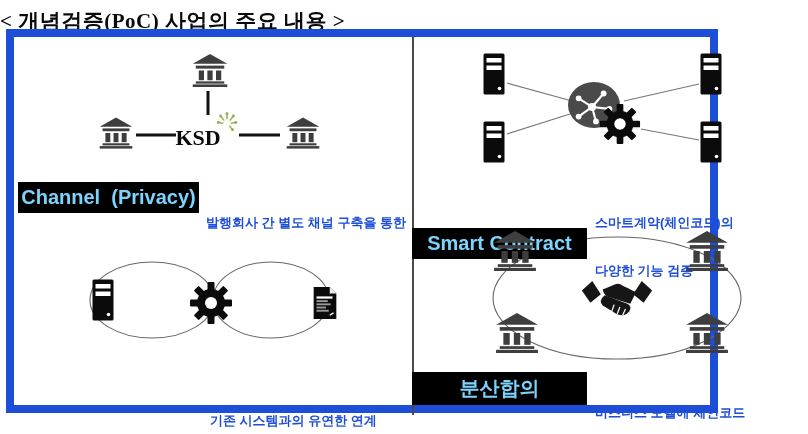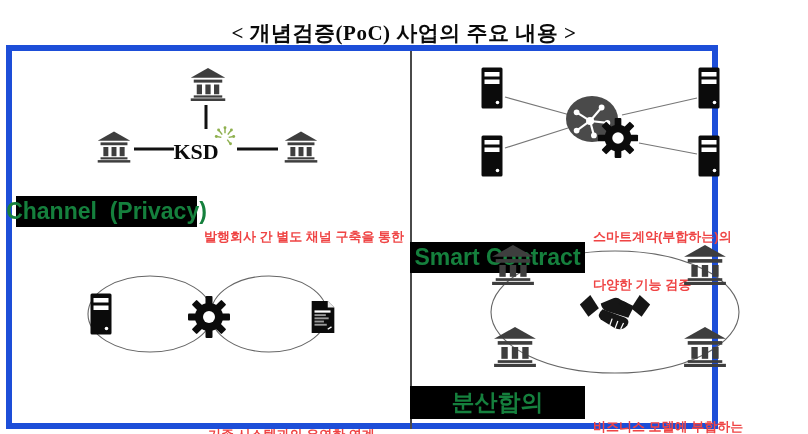--- a/index.html
+++ b/index.html
@@ -1,28 +1,28 @@
 <!DOCTYPE html>
 <html><head>
 <meta charset="utf-8">
 <style>
   html,body{margin:0;padding:0;background:#fff;}
   .page{position:relative;width:808px;height:434px;background:#fff;overflow:hidden;
         font-family:"Liberation Sans","DejaVu Sans",sans-serif;}
-  .title{position:absolute;top:7px;left:0;width:808px;text-align:center;
+  .title{position:absolute;top:7px;left:0;width:808px;text-align:left;
          font-family:"Liberation Serif","DejaVu Serif",serif;
-         font-weight:700;font-size:21px;color:#0a0a0a;letter-spacing:.5px;margin-top:12px;}
-  .panel{position:absolute;left:6px;top:45px;width:712px;height:384px;
-         border:6px solid #1d4ed8;box-sizing:border-box;background:#fff;}
+         font-weight:700;font-size:21px;color:#0a0a0a;letter-spacing:.5px;}
+  .panel{position:absolute;left:6px;top:29px;width:712px;height:384px;
+         border:8px solid #1d4ed8;box-sizing:border-box;background:#fff;}
   .bg{position:absolute;left:0;top:0;width:786px;height:378px;}
   .vdivider{position:absolute;left:398px;top:0;width:2px;height:378px;background:#4a4a4a;}
   .abs{position:absolute;}
-  .qlabel{position:absolute;background:#000;color:#15803d;display:flex;align-items:center;
-          justify-content:center;font-weight:700;font-size:23px;white-space:pre;}
-  .qdesc{position:absolute;font-weight:700;font-size:13px;line-height:16px;color:#ef4444;white-space:pre;}
+  .qlabel{position:absolute;background:#000;color:#7dd3fc;display:flex;align-items:center;
+          justify-content:center;font-weight:700;font-size:20px;white-space:pre;}
+  .qdesc{position:absolute;font-weight:700;font-size:13px;line-height:16px;color:#1d4ed8;white-space:pre;}
   .l-tl{left:4px;top:145px;width:181px;height:31px;}
   .l-tr{left:398px;top:145px;width:175px;height:31px;margin-top:46px;}
   .l-bl{left:4px;top:337px;width:181px;height:30px;}
   .l-br{left:398px;top:335px;width:175px;height:33px;}
   .d-tl{left:192px;top:146px;}
   .d-tr{left:581px;top:146px;}
   .d-bl{left:196px;top:344px;}
   .d-br{left:581px;top:336px;}
   .ksd{position:absolute;left:152px;top:88px;width:64px;text-align:center;
        font-family:"Liberation Serif","DejaVu Serif",serif;
@@ -203,21 +203,21 @@
         <use href="#sym-server"></use>
       </svg>
     <svg class="abs hub-pos">
         <use href="#sym-hub"></use>
       </svg>
     <svg class="abs gear-tr">
         <use href="#sym-gear"></use>
       </svg>
     <div class="qlabel l-tr">Smart Contract</div>
     <div class="qdesc d-tr">
-      <div>스마트계약(부합하는)의</div>
+      <div>스마트계약(체인코드)의</div>
       <div>다양한 기능 검증</div>
     </div>
 
     <svg class="abs srv-legacy">
         <use href="#sym-server"></use>
       </svg>
     <svg class="abs gear-legacy">
         <use href="#sym-gear"></use>
       </svg>
     <svg class="abs doc-pos">
@@ -237,17 +237,17 @@
         <use href="#sym-bank"></use>
       </svg>
     <svg class="abs bank-c-br">
         <use href="#sym-bank"></use>
       </svg>
     <svg class="abs hs-pos">
         <use href="#sym-handshake"></use>
       </svg>
     <div class="qlabel l-br">분산합의</div>
     <div class="qdesc d-br">
-      <div>비즈니스 모델에 부합하는</div>
+      <div>비즈니스 모델에 체인코드</div>
       
     </div>
   </div>
 </div>
 
 </body></html>

